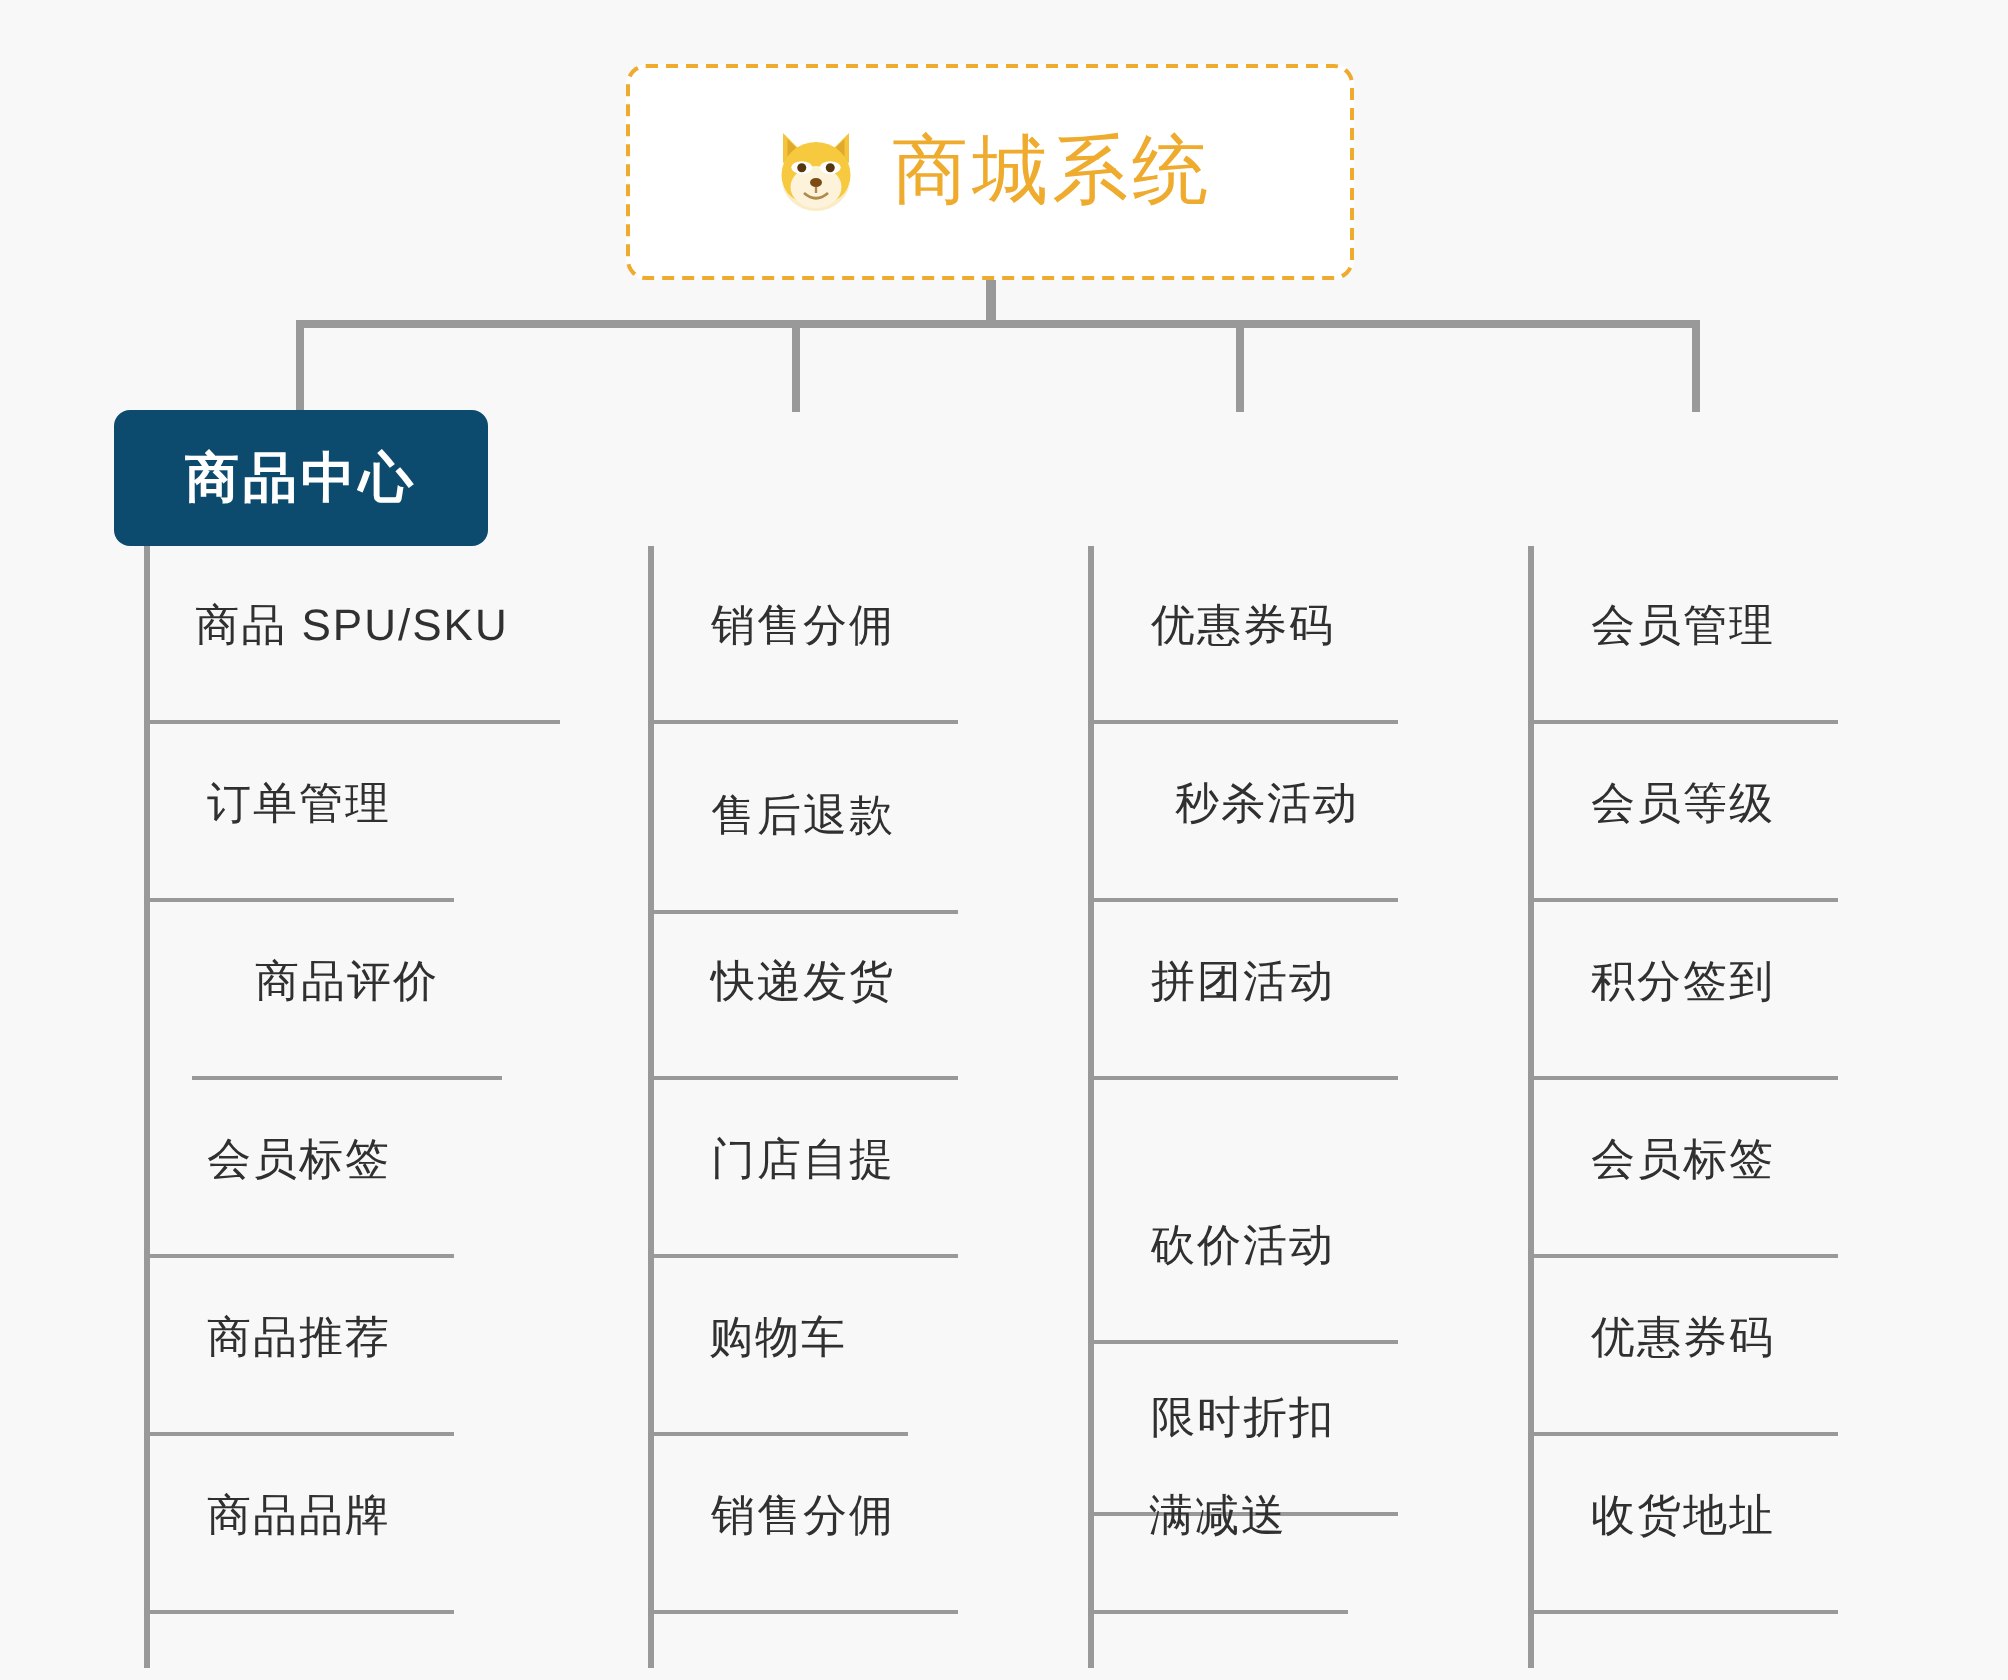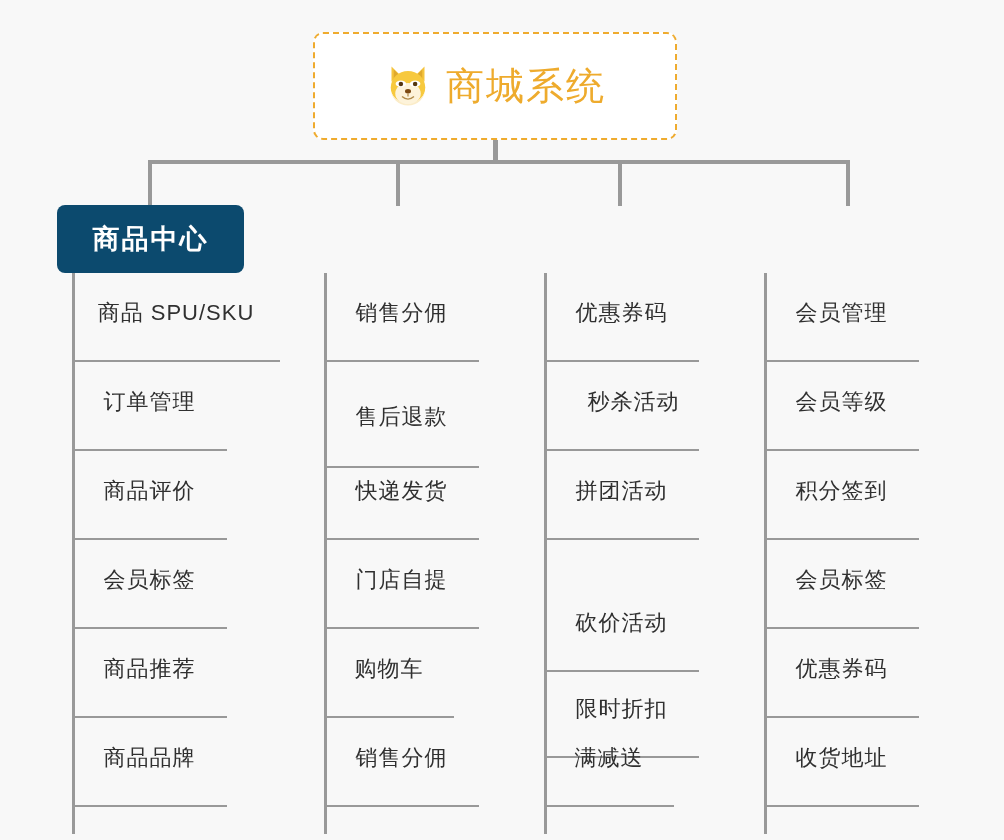--- a/index.html
+++ b/index.html
@@ -143,40 +143,40 @@
     <span class="cat-label">商品中心</span>
   </div>
   <div class="col" style="left:72px;">
     <div class="trunk" style="height:561px;"></div>
     <div class="leaf" style="top:0px;   width:208px;">
         <span class="leaf-label">商品 SPU/SKU</span>
       </div>
     <div class="leaf" style="top:89px;  width:155px;">
         <span class="leaf-label">订单管理</span>
       </div>
-    <div class="leaf" style="top:178px; width:155px;">
+    <div class="leaf" style="top:178px; width:155px;margin-left:24px;">
         <span class="leaf-label">商品评价</span>
       </div>
     <div class="leaf" style="top:267px; width:155px;">
         <span class="leaf-label">会员标签</span>
       </div>
     <div class="leaf" style="top:356px; width:155px;">
         <span class="leaf-label">商品推荐</span>
       </div>
     <div class="leaf" style="top:445px; width:155px;">
         <span class="leaf-label">商品品牌</span>
       </div>
   </div>
 
   <div class="col" style="left:324px;">
     <div class="trunk" style="height:561px;"></div>
     <div class="leaf" style="top:0px;   width:155px;">
         <span class="leaf-label">销售分佣</span>
       </div>
-    <div class="leaf" style="top:106px;  width:155px;font-family:Liberation Mono, monospace;">
+    <div class="leaf" style="top:95px;  width:155px;">
         <span class="leaf-label">售后退款</span>
       </div>
     <div class="leaf" style="top:178px; width:155px;">
         <span class="leaf-label">快递发货</span>
       </div>
     <div class="leaf" style="top:267px; width:155px;">
         <span class="leaf-label">门店自提</span>
       </div>
     <div class="leaf" style="top:356px; width:130px;">
         <span class="leaf-label">购物车</span>

